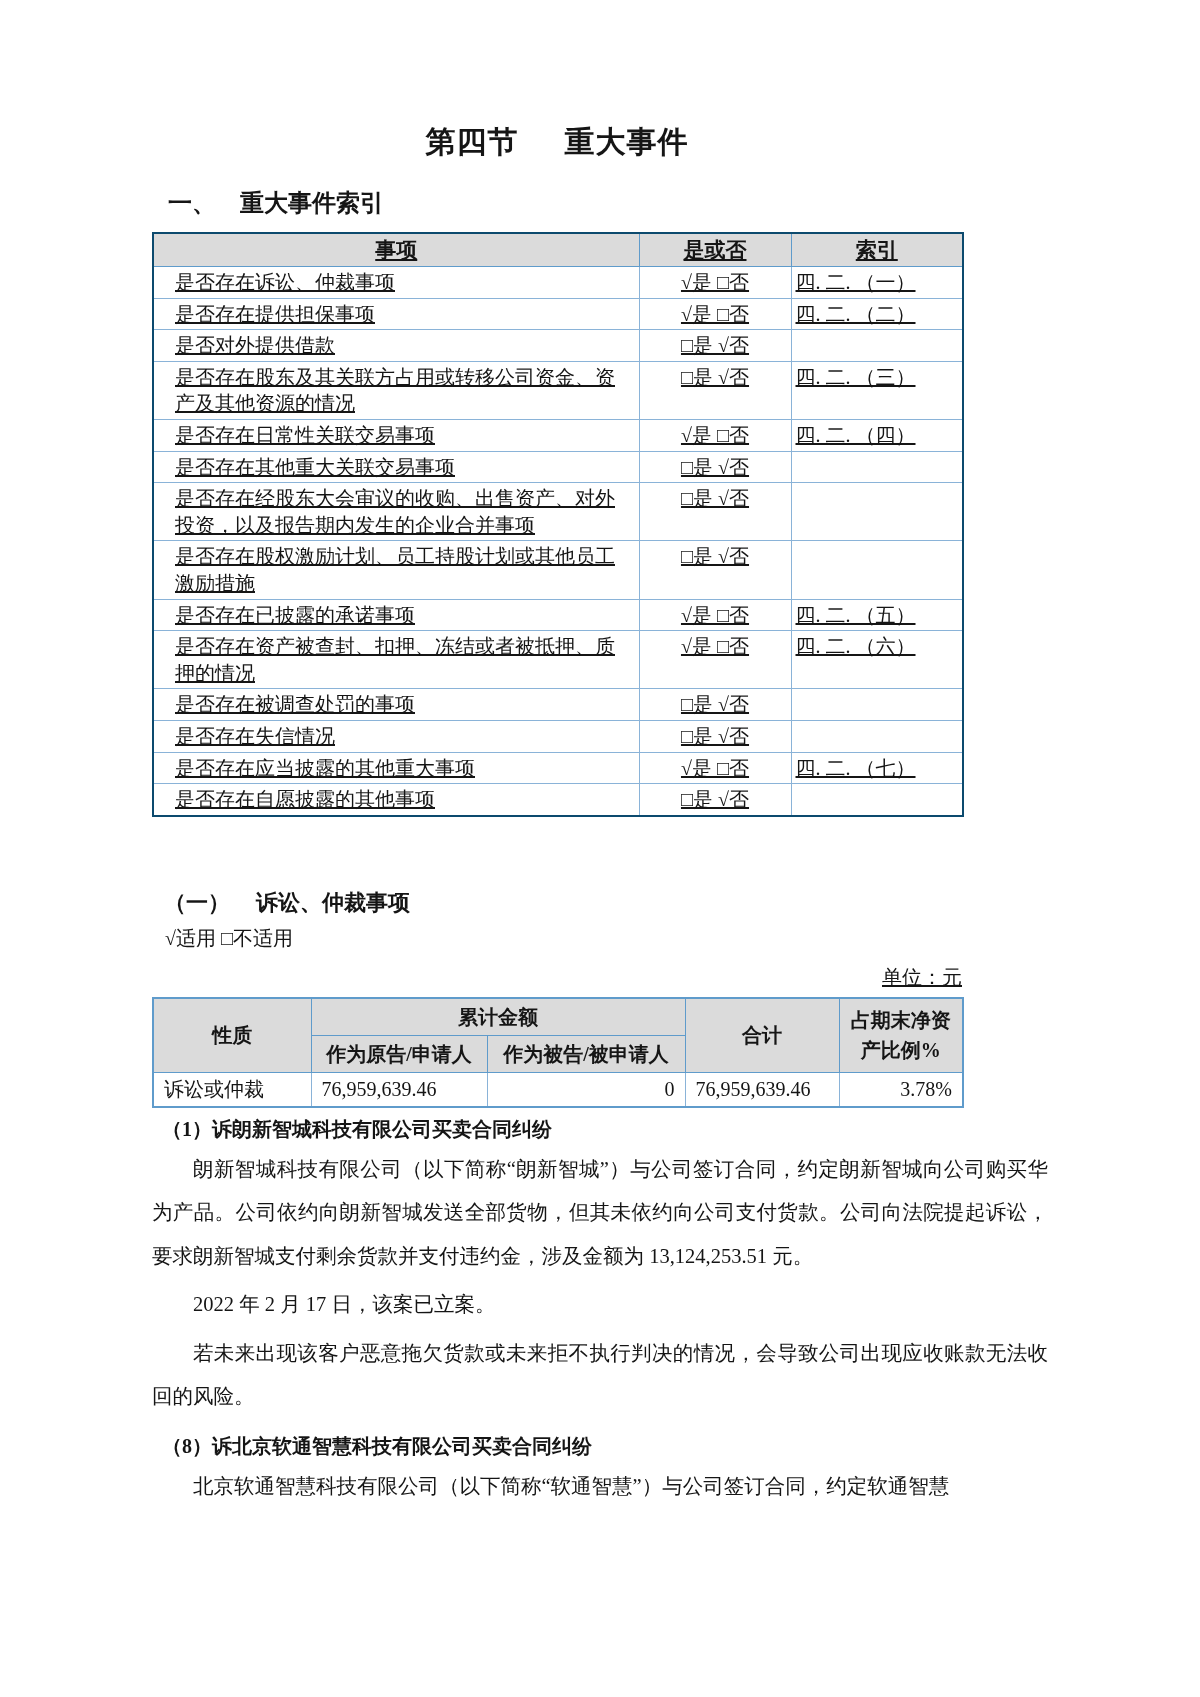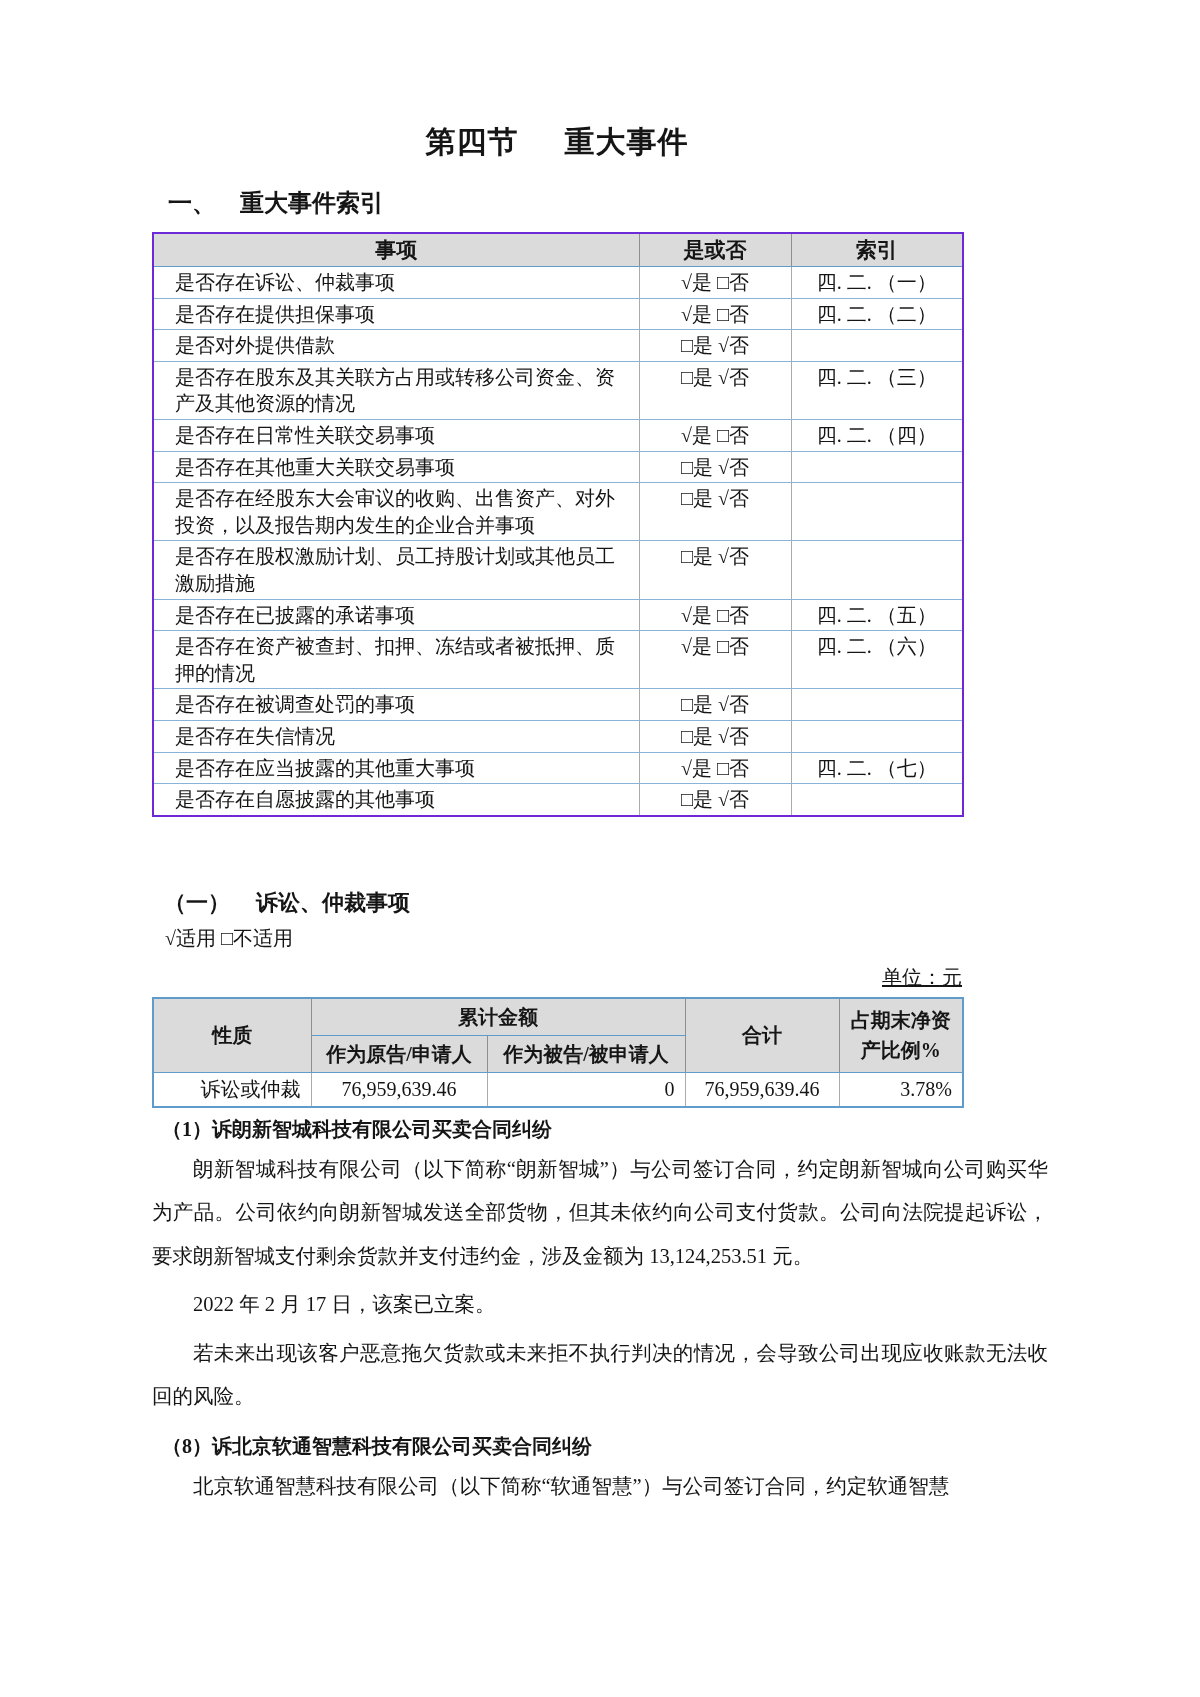--- a/index.html
+++ b/index.html
@@ -27,44 +27,44 @@
 
   
   .h-sub { font-size: 22px; font-weight: 700; margin: 19px 0 0 12px; }
   .h-sub .num { display: inline-block; margin-right: 26px; }
   .h-item { font-size: 21px; font-weight: 700; margin: 15px 0 0 8px; }
   .h-item .num { display: inline-block; margin-right: 18px; }
   .applicable { font-size: 20px; margin: 7px 0 0 13px; }
 
   
   table { border-collapse: collapse; table-layout: fixed; width: 810px; background: #fff; }
-  .t1 { border: 2px solid #6d28d9; }
+  .t1 { border: 2px solid #0c4a6e; text-decoration: underline; }
   .t1 th {
     background: #dbdbdb; border: 1px solid #5f9bcb;
     font-size: 21px; font-weight: 700; text-align: center; padding: 2px 6px;
   }
   .t1 td {
     border: 1px solid #8ab3d8;
     font-size: 20px; line-height: 1.33; padding: 2px 4px 2px 21px;
     vertical-align: top;
   }
   .t1 td.c-yn { text-align: center; white-space: nowrap; padding-left: 4px; }
-  .t1 td.c-idx { text-align: center; padding-left: 4px; }
+  .t1 td.c-idx { padding-left: 4px; }
 
   .t2 { border: 2px solid #5f9bcb; margin-top: 4px; }
   .t2 th {
     background: #dbdbdb; border: 1px solid #5f9bcb;
     font-size: 20px; font-weight: 700; text-align: center;
     padding: 3px 6px; vertical-align: middle; line-height: 1.5;
   }
   .t2 td {
     border: 1px solid #8ab3d8; font-size: 20px; padding: 3px 10px; vertical-align: middle;
   }
-  .t2 td.a-left { text-align: right; }
-  .t2 td.a-center { text-align: center; }
+  .t2 td.a-left { text-align: left; }
+  .t2 td.a-center { text-align: left; }
   .t2 td.a-right { text-align: right; }
 
   .unit-line { width: 810px; text-align: right; font-size: 20px; margin: 12px 0 6px 0; text-decoration: underline; }
 
   
   .bold-line { font-size: 20px; font-weight: 700; margin: 7px 0 0 10px; line-height: 1.4; }
   .bold-line.case-title { margin-top: 14px; }
   .para {
     width: 896px; font-size: 20.5px; line-height: 2.12;
     text-align: justify; text-indent: 2em; margin: 5px 0 0 0;

